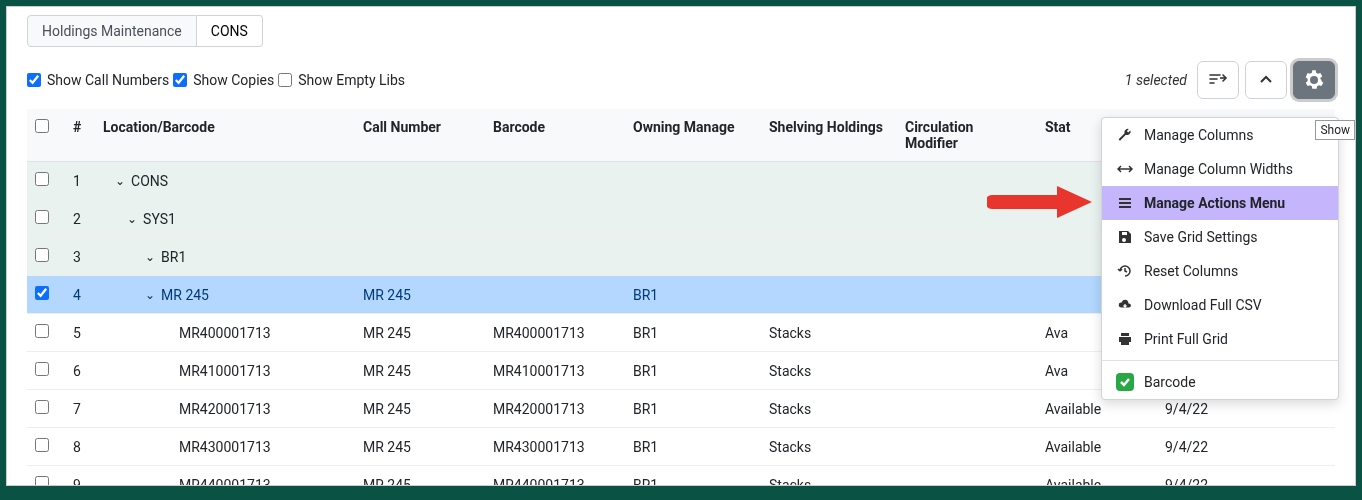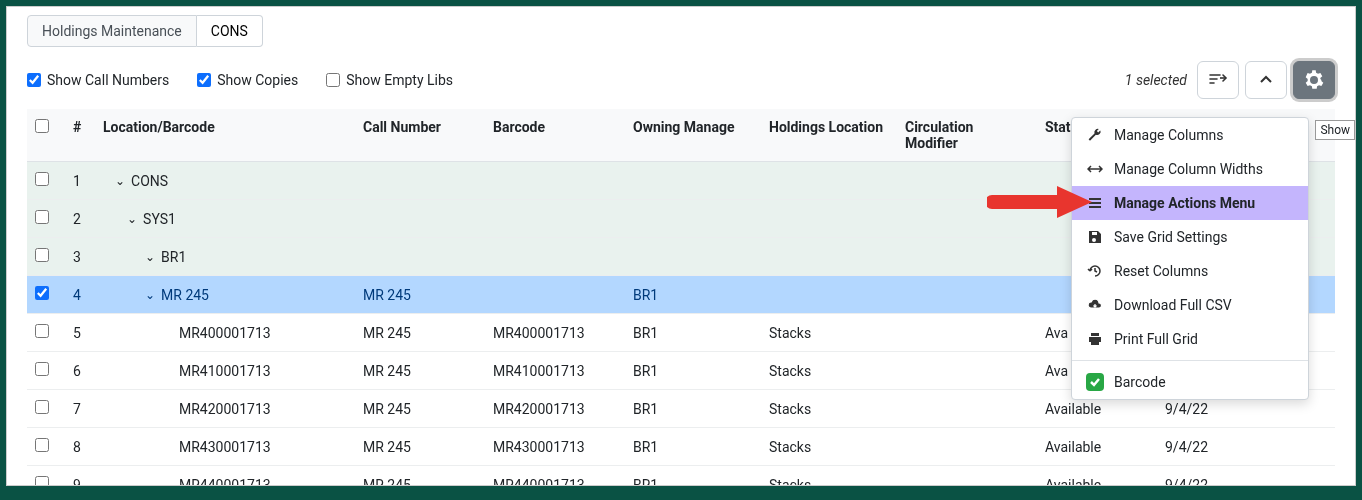--- a/index.html
+++ b/index.html
@@ -3,21 +3,21 @@
 <meta charset="utf-8">
 <style>
 * { box-sizing: border-box; margin: 0; padding: 0; }
 body { font-family: -apple-system, BlinkMacSystemFont, "Segoe UI", Roboto, sans-serif; font-size: 14px; color: #212529; background: #0a5244; }
 .frame { background: #fff; margin: 6px; border: 1px solid #ccc; position: relative; height: 480px; overflow: hidden; }
 .content { padding: 8px 20px; }
 .tabs { display: flex; gap: 0; margin-bottom: 14px; }
 .tab { padding: 7px 14px; border: 1px solid #ced4da; background: #f8f9fa; color: #495057; border-radius: 4px 0 0 4px; cursor: pointer; }
 .tab.right { border-radius: 0 4px 4px 0; background: #fff; border-left: none; color: #000; }
 .toolbar { display: flex; align-items: center; margin-bottom: 10px; }
-.chk-group { display: flex; align-items: center; gap: 28px; }
+.chk-group { display: flex; align-items: center; gap: 4px; }
 .chk-item { display: flex; align-items: center; gap: 6px; }
 .chk-item input[type="checkbox"] { width: 14px; height: 14px; accent-color: #0d6efd; }
 .spacer { flex: 1; }
 .selected-text { font-style: italic; color: #333; margin-right: 10px; }
 .btn-group { display: flex; gap: 6px; }
 .icon-btn { width: 42px; height: 38px; border: 1px solid #ced4da; border-radius: 6px; background: #fff; display: flex; align-items: center; justify-content: center; cursor: pointer; }
 .icon-btn.gear { background: #6c757d; border-color: #6c757d; box-shadow: 0 0 0 3px rgba(0,0,0,0.2); }
 .table { width: 100%; border-collapse: collapse; }
 .table th { text-align: left; padding: 10px 8px; font-weight: 700; border-bottom: 1px solid #dee2e6; background: #f8f9fa; vertical-align: top; }
 .table td { padding: 10px 8px; border-bottom: 1px solid #eceeef; }
@@ -34,21 +34,21 @@
 .indent4 { padding-left: 76px; }
 .col-chk { width: 38px; }
 .col-num { width: 30px; }
 .col-loc { width: 260px; }
 .col-call { width: 130px; }
 .col-barcode { width: 140px; }
 .col-own { width: 136px; }
 .col-shelv { width: 136px; }
 .col-circ { width: 140px; }
 .col-status { width: 120px; }
-.dropdown { position: absolute; top: 110px; right: 46px; width: 238px; background: #fff; border: 1px solid #ced4da; border-radius: 4px; box-shadow: 0 4px 12px rgba(0,0,0,0.15); z-index: 50; max-height: 300px; overflow-y: auto; }
+.dropdown { position: absolute; top: 110px; right: 16px; width: 238px; background: #fff; border: 1px solid #ced4da; border-radius: 4px; box-shadow: 0 4px 12px rgba(0,0,0,0.15); z-index: 50; max-height: 300px; overflow-y: auto; }
 .dropdown::-webkit-scrollbar { width: 12px; }
 .dropdown::-webkit-scrollbar-thumb { background: #ccc; border-radius: 6px; }
 .dd-item { display: flex; align-items: center; gap: 10px; padding: 8px 14px; cursor: pointer; }
 .dd-item.highlight { background: #c4b5fd; font-weight: 700; }
 .dd-icon { width: 18px; height: 18px; display: flex; align-items: center; justify-content: center; }
 .dd-sep { border-top: 1px solid #dee2e6; margin: 4px 0; }
 .green-chk { width: 18px; height: 18px; background: #28a745; border-radius: 4px; display: flex; align-items: center; justify-content: center; }
 .green-chk svg { stroke: #fff; }
 .arrow-annot { position: absolute; top: 175px; left: 980px; z-index: 60; pointer-events: none; }
 .tooltip { position: absolute; top: 113px; right: 0; background: #fff; border: 1px solid #999; padding: 2px 4px; font-size: 12px; z-index: 70; }
@@ -103,21 +103,21 @@
 
     <table class="table">
       <thead>
         <tr>
           <th class="col-chk"><input type="checkbox" class="rowchk" style=""></th>
           <th class="col-num">#</th>
           <th class="col-loc">Location/Barcode</th>
           <th class="col-call">Call Number</th>
           <th class="col-barcode">Barcode</th>
           <th class="col-own">Owning Manage</th>
-          <th class="col-shelv">Holdings Location</th>
+          <th class="col-shelv">Shelving Holdings</th>
           <th class="col-circ">Circulation Modifier</th>
           <th class="col-status">Stat</th>
           <th></th>
         </tr>
       </thead>
       <tbody id="tbody">
       <tr class="even">
             <td><input type="checkbox" class="rowchk" style=""></td>
             <td>1</td>
             <td>

